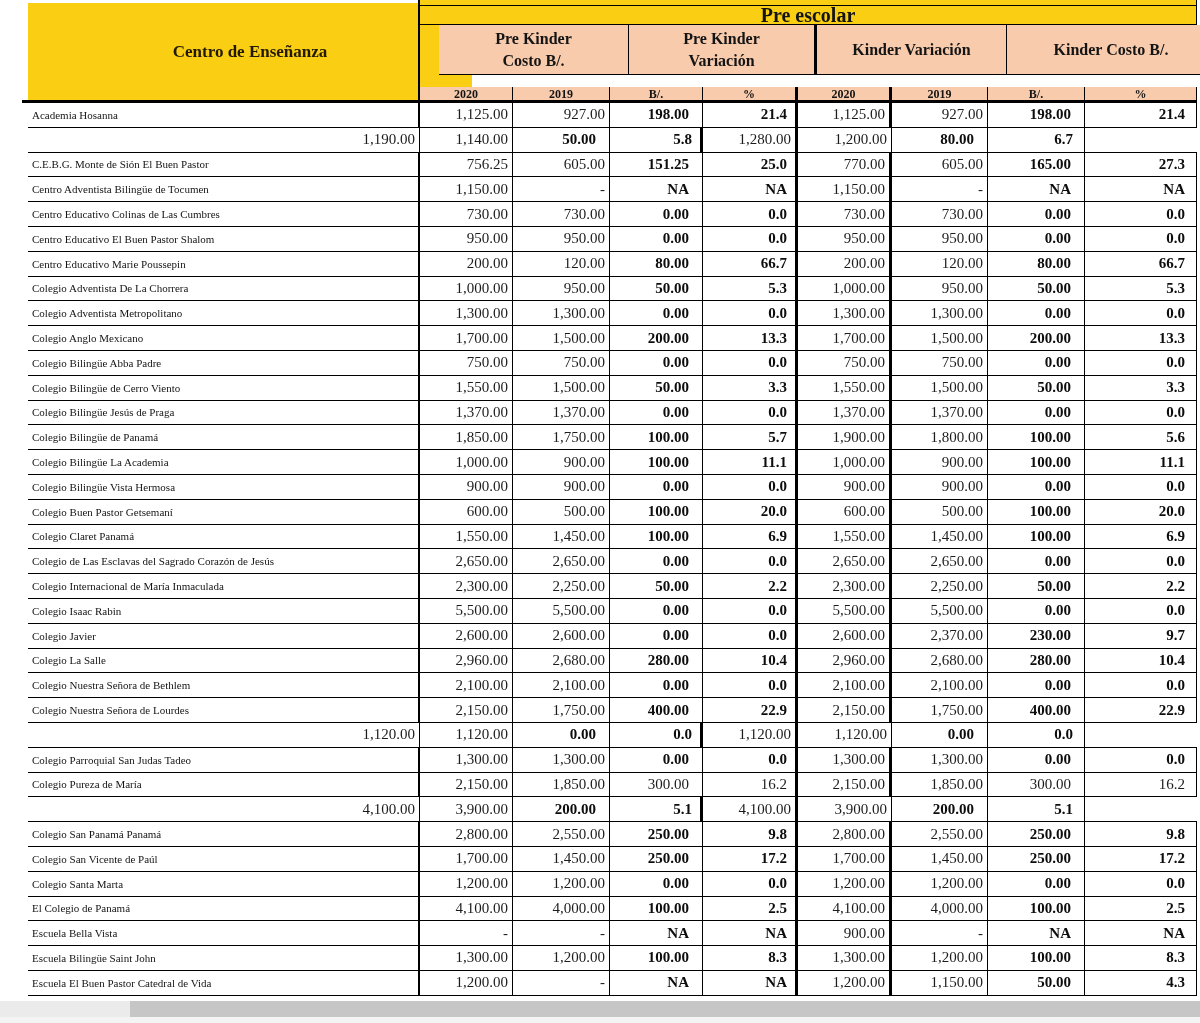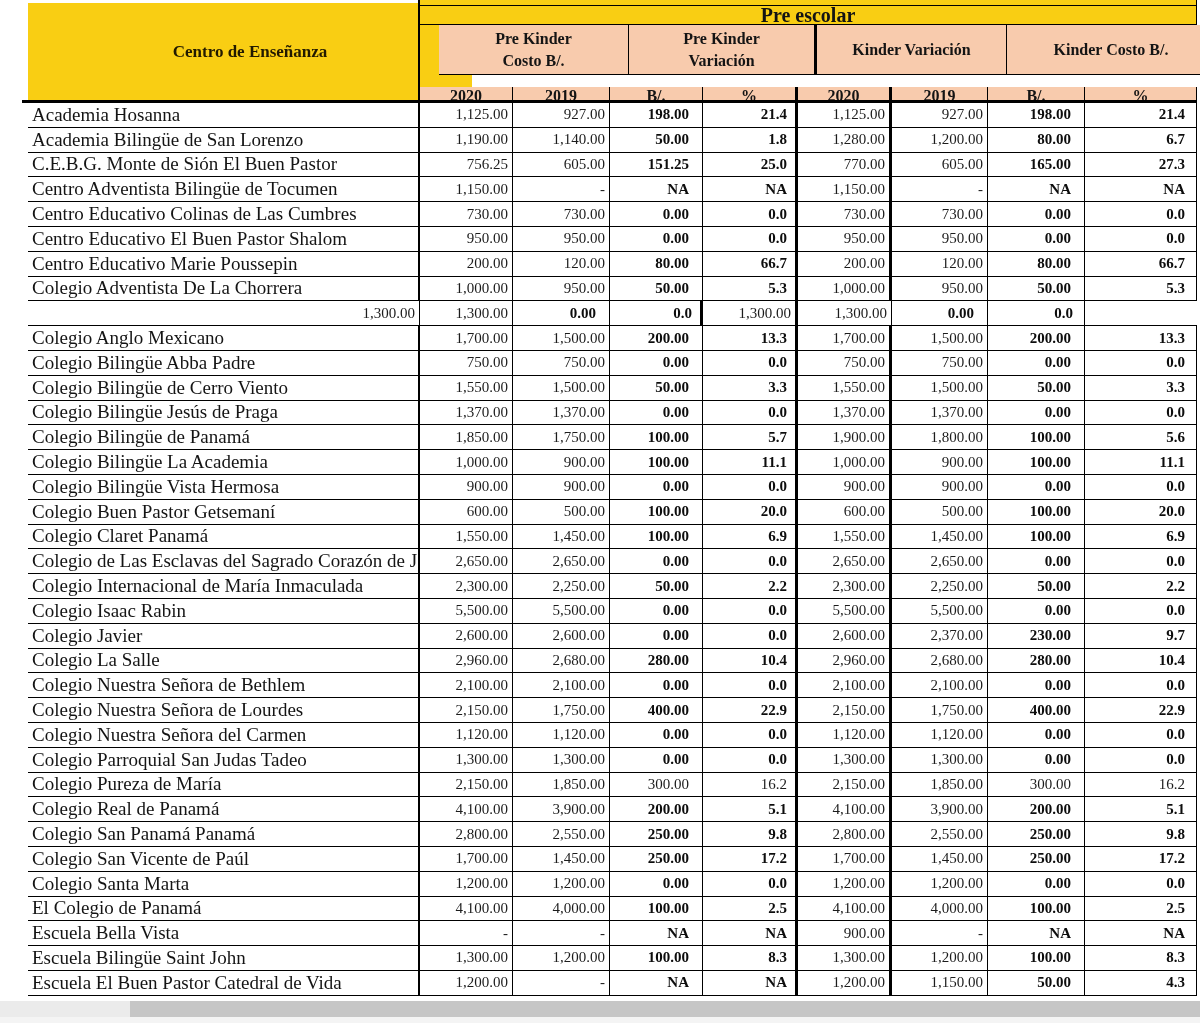--- a/index.html
+++ b/index.html
@@ -23,37 +23,37 @@
   .h-groups{display:grid;grid-template-columns:190px 188px 190px 209px;height:50px;padding-left:19px;}
   .g-cell{
     box-sizing:border-box;background:var(--peach);border-right:1px solid #000;border-bottom:1px solid #000;
     display:flex;flex-direction:column;align-items:center;justify-content:center;
     font-weight:bold;font-size:16px;line-height:1.35;
   }
   .g-cell.thick{border-right:3px solid #000;}
   .h-years{display:grid;grid-template-columns:93px 97px 93px 95px 94px 96px 97px 112px;height:25px;}
   .y-cell{
     box-sizing:border-box;background:var(--peach);border-right:1px solid #000;
-    display:flex;align-items:center;justify-content:center;font-weight:bold;font-size:16px;margin-top:12px;
+    display:flex;align-items:center;justify-content:center;font-weight:bold;font-size:12px;margin-top:12px;
   }
   .y-cell.thick{border-right:3px solid #000;}
   .h-sep{position:absolute;left:22px;top:100px;width:1175px;height:3px;background:#000;}
   .red-tri{position:absolute;left:405px;top:103px;width:13px;height:10px;background:#bf0000;
     clip-path:polygon(0 0,100% 0,100% 100%);}
   
   .tbody{position:absolute;left:28px;top:103px;width:1169px;}
   .trow{
     display:grid;grid-template-columns:392px 93px 97px 93px 95px 94px 96px 97px 112px;
     height:24.8px;border-bottom:1px solid #000;box-sizing:border-box;background:#fff;
   }
   .cell{
     box-sizing:border-box;border-right:1px solid #000;display:flex;align-items:center;
     overflow:hidden;white-space:nowrap;font-size:15px;
   }
-  .cell.name{border-right:2px solid #000;padding-left:4px;justify-content:flex-start;font-size:19px;}
+  .cell.name{border-right:2px solid #000;padding-left:4px;justify-content:flex-start;font-size:11px;}
   .cell.num{justify-content:flex-end;padding-right:4px;color:#1c1c1c;}
   .cell.c3,.cell.c7{padding-right:13px;}
   .cell.c4{padding-right:8px;border-right:3px solid #000;}
   .cell.c5{border-right:3px solid #000;}
   .cell.c8{padding-right:11px;}
   .cell.bv{font-weight:bold;color:#0d0d0d;}
   
   .gap-bottom{position:absolute;left:0;top:996px;width:1200px;height:5px;background:#fff;}
   .scroll-track{position:absolute;left:0;top:1001px;width:1200px;height:16px;background:#ebebeb;}
   .scroll-thumb{position:absolute;left:130px;top:0;width:1070px;height:16px;background:#c6c6c6;}
@@ -107,25 +107,24 @@
         <div class="cell num c1">1,125.00</div>
         <div class="cell num c2">927.00</div>
         <div class="cell num c3 bv">198.00</div>
         <div class="cell num c4 bv">21.4</div>
         <div class="cell num c5">1,125.00</div>
         <div class="cell num c6">927.00</div>
         <div class="cell num c7 bv">198.00</div>
         <div class="cell num c8 bv">21.4</div>
       </div>
       <div class="trow">
-        <div class="cell name">Academia Bilingüe de San Lorenzo</div>
         <div class="cell num c1">1,190.00</div>
         <div class="cell num c2">1,140.00</div>
         <div class="cell num c3 bv">50.00</div>
-        <div class="cell num c4 bv">1.8</div>
+        <div class="cell num c4 bv">5.8</div>
         <div class="cell num c5">1,280.00</div>
         <div class="cell num c6">1,200.00</div>
         <div class="cell num c7 bv">80.00</div>
         <div class="cell num c8 bv">6.7</div>
       </div>
       <div class="trow">
         <div class="cell name">C.E.B.G. Monte de Sión El Buen Pastor</div>
         <div class="cell num c1">756.25</div>
         <div class="cell num c2">605.00</div>
         <div class="cell num c3 bv">151.25</div>
@@ -184,20 +183,21 @@
         <div class="cell num c1">1,000.00</div>
         <div class="cell num c2">950.00</div>
         <div class="cell num c3 bv">50.00</div>
         <div class="cell num c4 bv">5.3</div>
         <div class="cell num c5">1,000.00</div>
         <div class="cell num c6">950.00</div>
         <div class="cell num c7 bv">50.00</div>
         <div class="cell num c8 bv">5.3</div>
       </div>
       <div class="trow">
+        <div class="cell name">Colegio Adventista Metropolitano</div>
         <div class="cell num c1">1,300.00</div>
         <div class="cell num c2">1,300.00</div>
         <div class="cell num c3 bv">0.00</div>
         <div class="cell num c4 bv">0.0</div>
         <div class="cell num c5">1,300.00</div>
         <div class="cell num c6">1,300.00</div>
         <div class="cell num c7 bv">0.00</div>
         <div class="cell num c8 bv">0.0</div>
       </div>
       <div class="trow">
@@ -370,21 +370,20 @@
         <div class="cell num c1">2,150.00</div>
         <div class="cell num c2">1,750.00</div>
         <div class="cell num c3 bv">400.00</div>
         <div class="cell num c4 bv">22.9</div>
         <div class="cell num c5">2,150.00</div>
         <div class="cell num c6">1,750.00</div>
         <div class="cell num c7 bv">400.00</div>
         <div class="cell num c8 bv">22.9</div>
       </div>
       <div class="trow">
-        <div class="cell name">Colegio Nuestra Señora del Carmen</div>
         <div class="cell num c1">1,120.00</div>
         <div class="cell num c2">1,120.00</div>
         <div class="cell num c3 bv">0.00</div>
         <div class="cell num c4 bv">0.0</div>
         <div class="cell num c5">1,120.00</div>
         <div class="cell num c6">1,120.00</div>
         <div class="cell num c7 bv">0.00</div>
         <div class="cell num c8 bv">0.0</div>
       </div>
       <div class="trow">
@@ -403,21 +402,20 @@
         <div class="cell num c1">2,150.00</div>
         <div class="cell num c2">1,850.00</div>
         <div class="cell num c3">300.00</div>
         <div class="cell num c4">16.2</div>
         <div class="cell num c5">2,150.00</div>
         <div class="cell num c6">1,850.00</div>
         <div class="cell num c7">300.00</div>
         <div class="cell num c8">16.2</div>
       </div>
       <div class="trow">
-        <div class="cell name">Colegio Real de Panamá</div>
         <div class="cell num c1">4,100.00</div>
         <div class="cell num c2">3,900.00</div>
         <div class="cell num c3 bv">200.00</div>
         <div class="cell num c4 bv">5.1</div>
         <div class="cell num c5">4,100.00</div>
         <div class="cell num c6">3,900.00</div>
         <div class="cell num c7 bv">200.00</div>
         <div class="cell num c8 bv">5.1</div>
       </div>
       <div class="trow">

